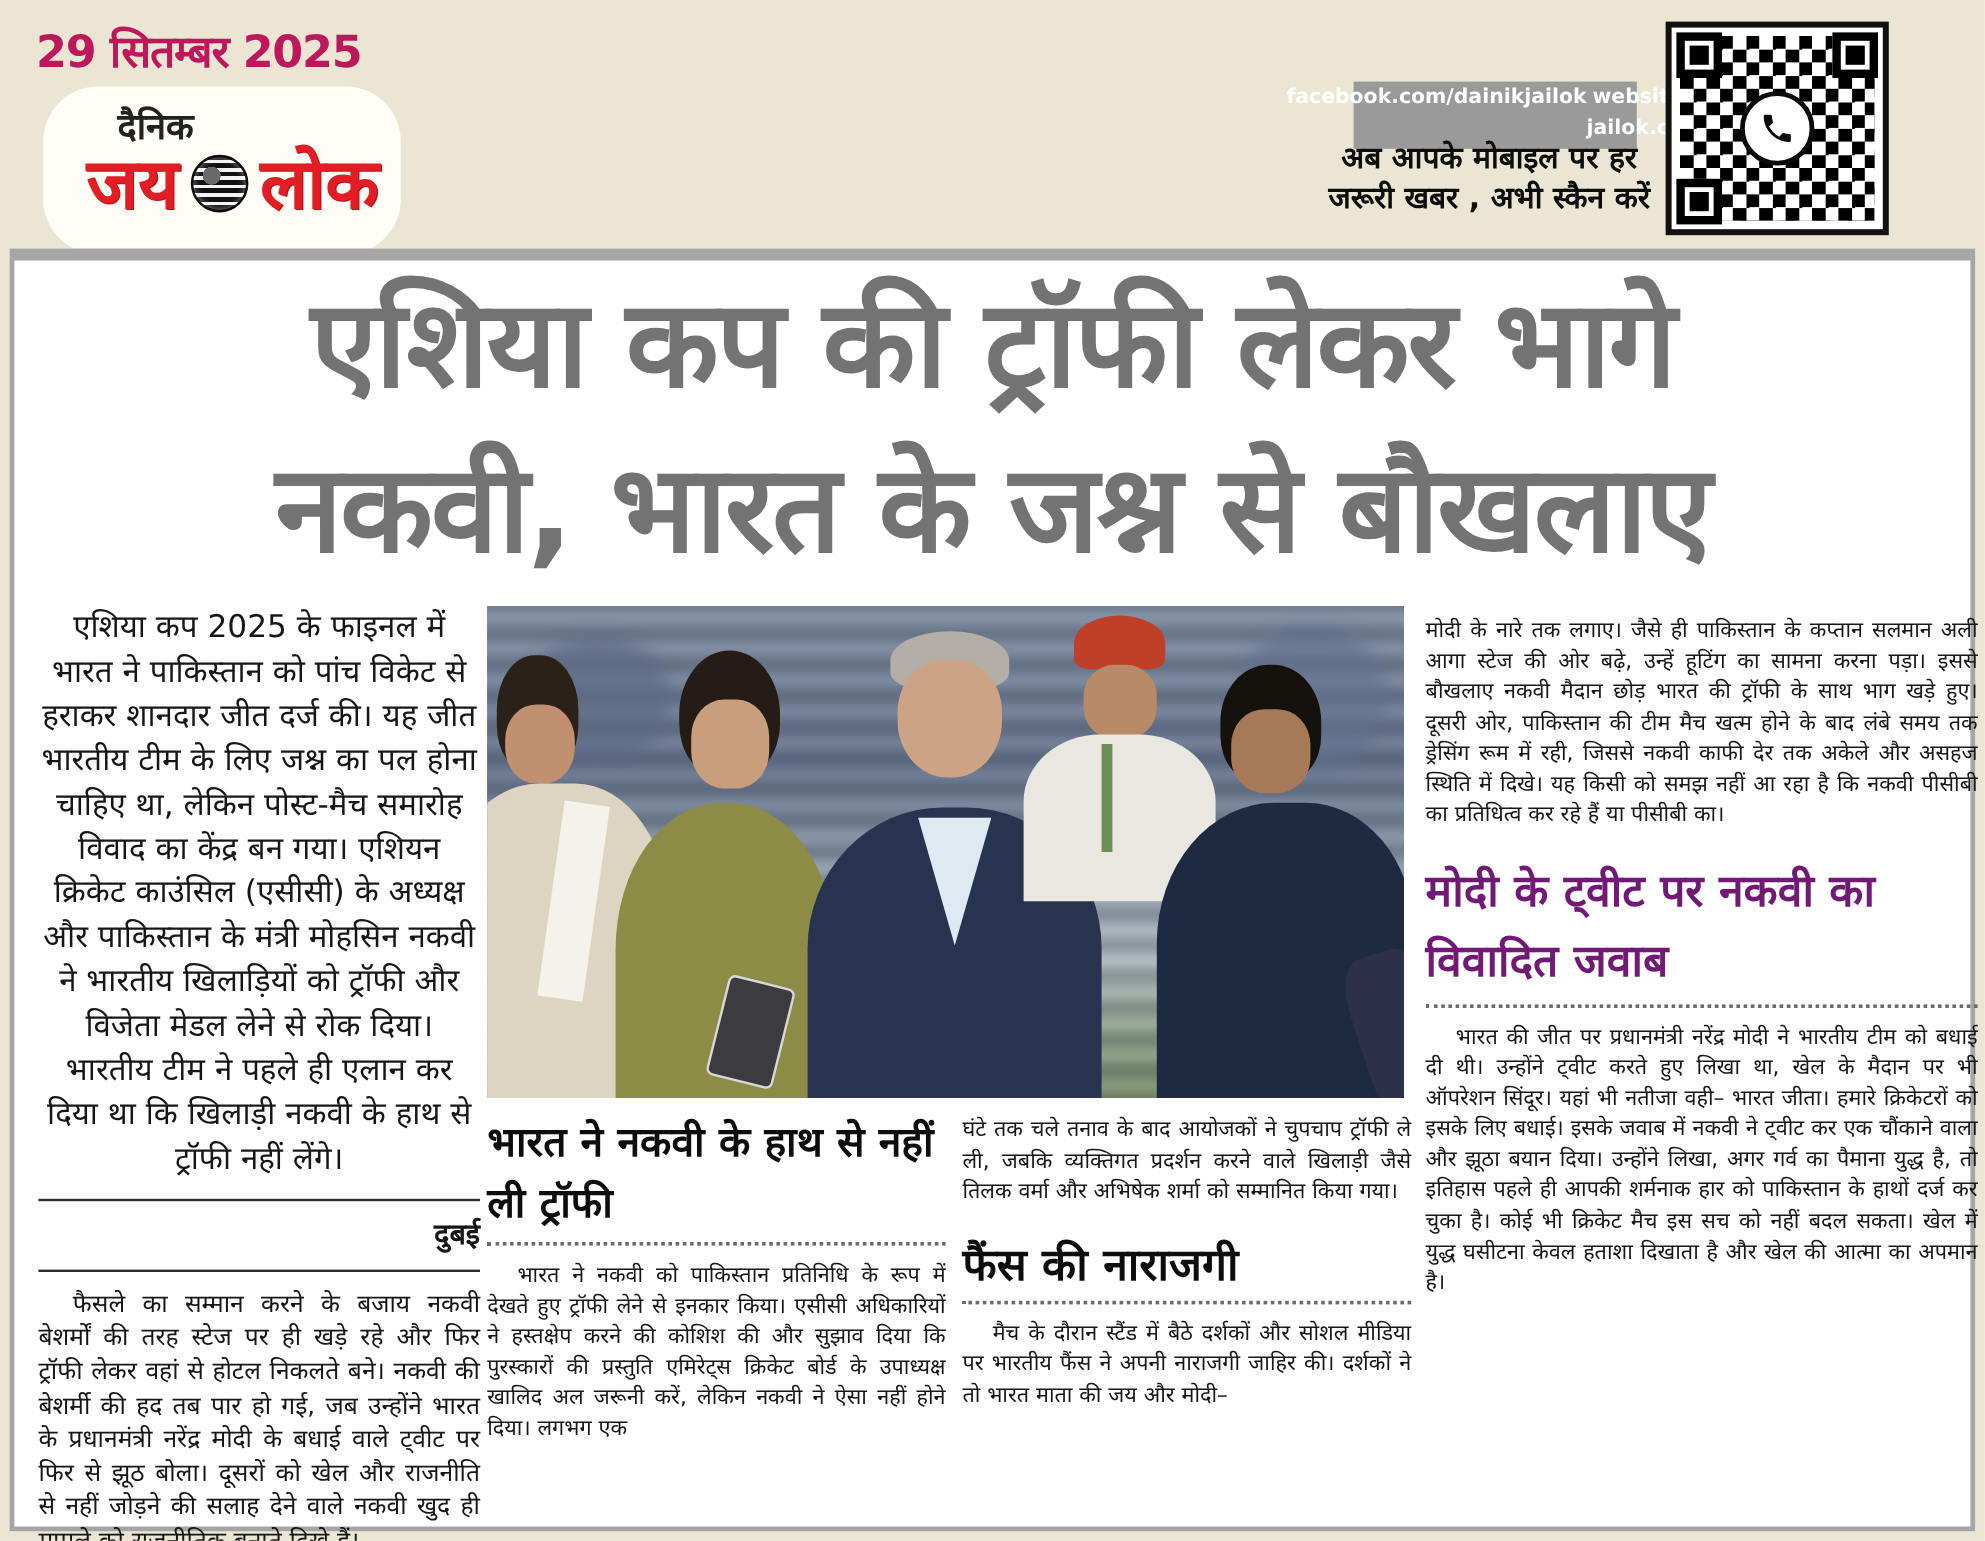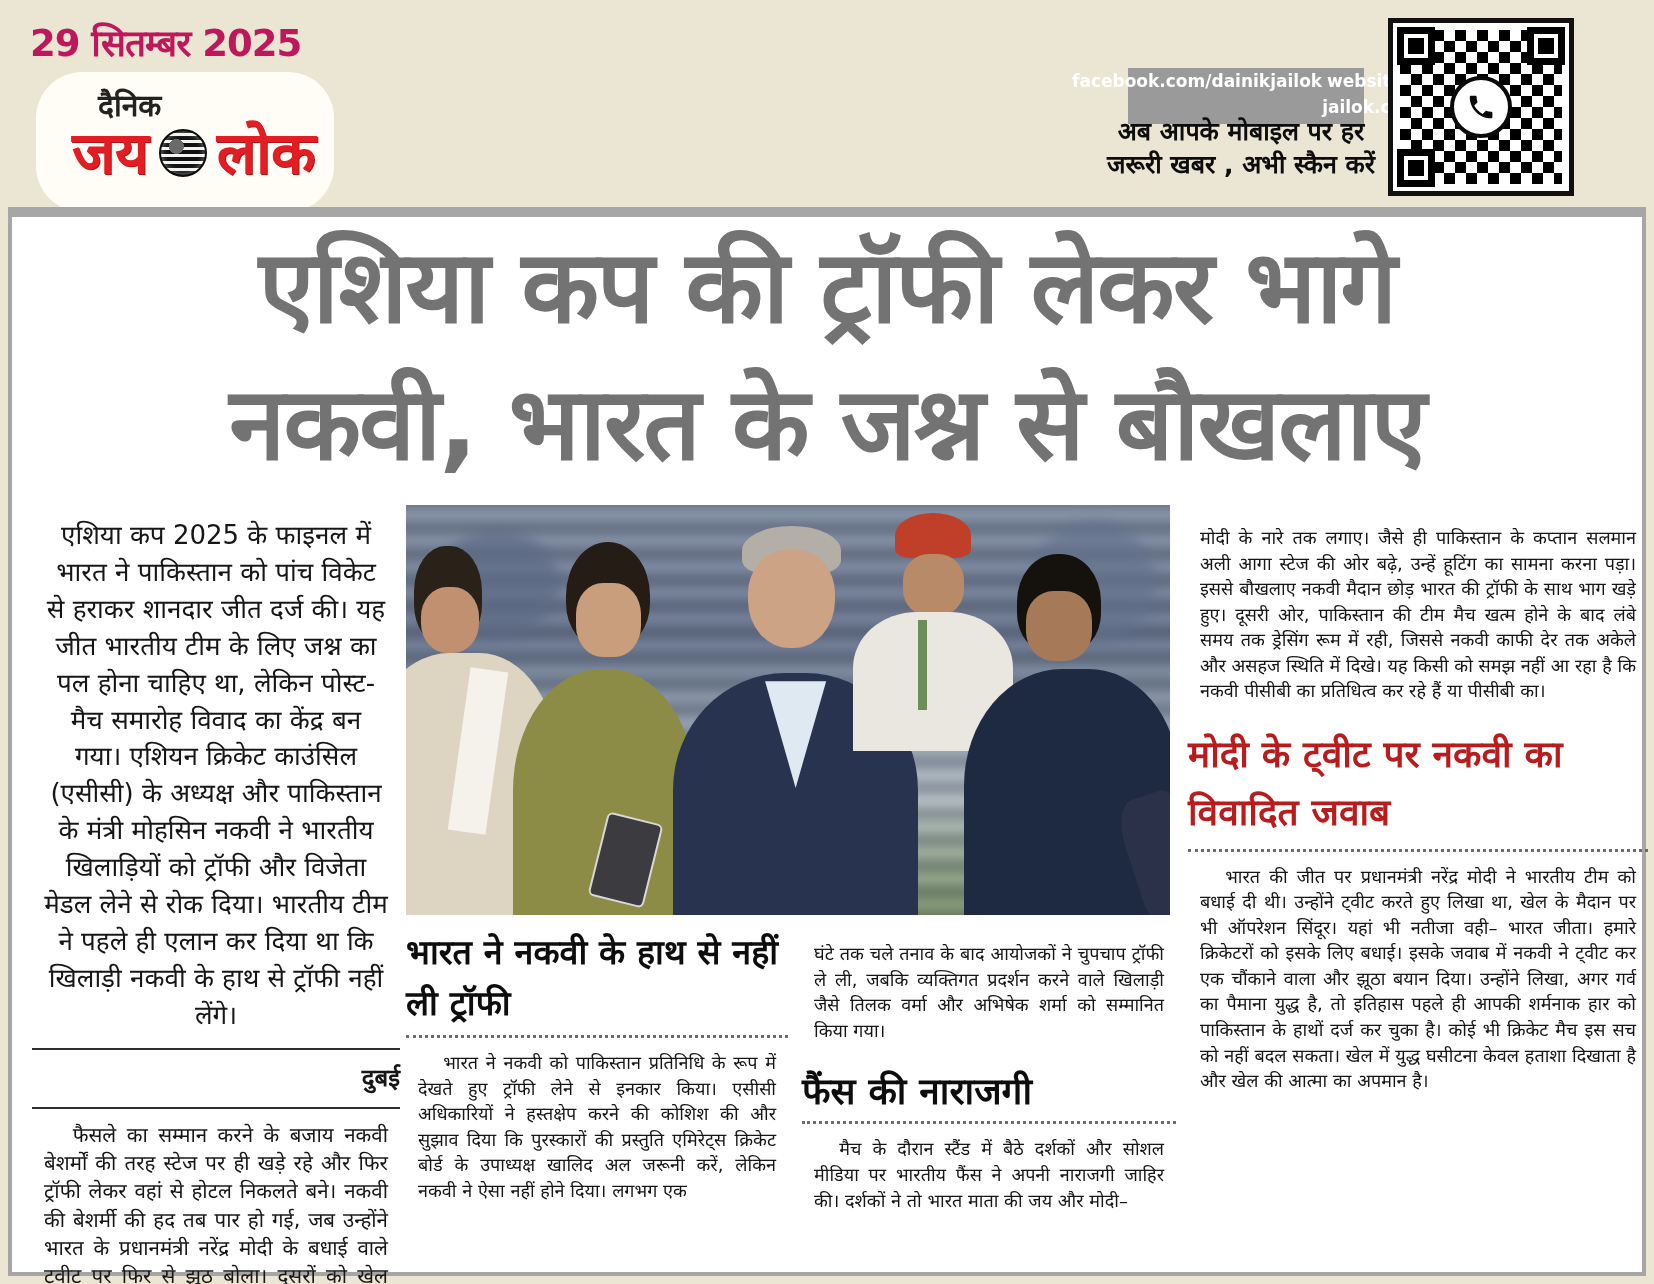--- a/index.html
+++ b/index.html
@@ -35,21 +35,21 @@
   .finder.tl{left:4px;top:4px}.finder.tr{right:4px;top:4px}.finder.bl{left:4px;bottom:4px}
   .wa-badge{position:absolute;left:50%;top:50%;transform:translate(-50%,-50%);width:54px;height:54px;background:#fff;border:4px solid #0a0a0a;border-radius:50%;display:flex;align-items:center;justify-content:center;}
   .wa-badge svg{width:30px;height:30px;fill:#0a0a0a;}
   
   .article{position:absolute;left:8px;top:207px;width:1638px;height:1069px;background:#fff;
     border:4px solid #a6a6a6;border-top-width:10px;box-sizing:border-box;}
   .headline{position:absolute;left:0;right:0;top:2px;text-align:center;font-weight:900;color:#737373;
     font-size:101px;line-height:1.36;letter-spacing:-2px;white-space:nowrap;}
   
   .col{position:absolute;color:#161616;}
-  .col p{margin:12px;}
+  .col p{margin:0;}
   .leftcol{left:20px;top:288px;width:368px;}
   .leftcol .p1{font-size:26px;line-height:1.42;text-align:center;}
   .rule{border:0;border-top:2px solid #2e2e2e;margin:14px 0 10px 0;}
   .dateline{text-align:right;font-weight:bold;font-size:24px;margin:2px 0;}
   .leftcol .p2{font-size:20.5px;line-height:1.38;text-align:justify;text-indent:1.4em;margin-top:12px;}
   
   .photo{position:absolute;left:394px;top:288px;width:764px;height:410px;overflow:hidden;background:#7d8aa0;}
   .ph{position:absolute;}
   .photo-bg{position:absolute;inset:-10px;filter:blur(4px);
     background:
@@ -59,21 +59,21 @@
   .blob{position:absolute;border-radius:50%;filter:blur(6px);}
   
   .midleft{left:394px;top:710px;width:382px;}
   .subhead{font-weight:900;font-size:34px;line-height:1.5;color:#0d0d0d;margin:0 0 6px 0;}
   .dotted{border:0;border-top:3px dotted #6b6b6b;margin:6px 0 12px 0;}
   .bodytext{font-size:18px;line-height:1.42;text-align:justify;}
   .indent{text-indent:1.4em;}
   .midright{left:790px;top:712px;width:374px;}
   .midright .h2x{font-weight:900;font-size:37px;line-height:1.25;color:#0d0d0d;margin:26px 0 4px 0;}
   .rightcol{left:1176px;top:296px;width:460px;}
-  .rightcol .h2x{font-weight:900;font-size:37px;line-height:1.58;color:#b91c1c;margin:22px 0 2px 0;}
+  .rightcol .h2x{font-weight:900;font-size:37px;line-height:1.58;color:#701a75;margin:22px 0 2px 0;}
 </style>
 </head>
 <body>
 
 <div class="date">29 सितम्बर 2025</div>
 
 <div class="logo-pill">
   <div class="logo-tagline">दैनिक</div>
   <div class="logo-row">
     <span class="logo-word">जय</span>

